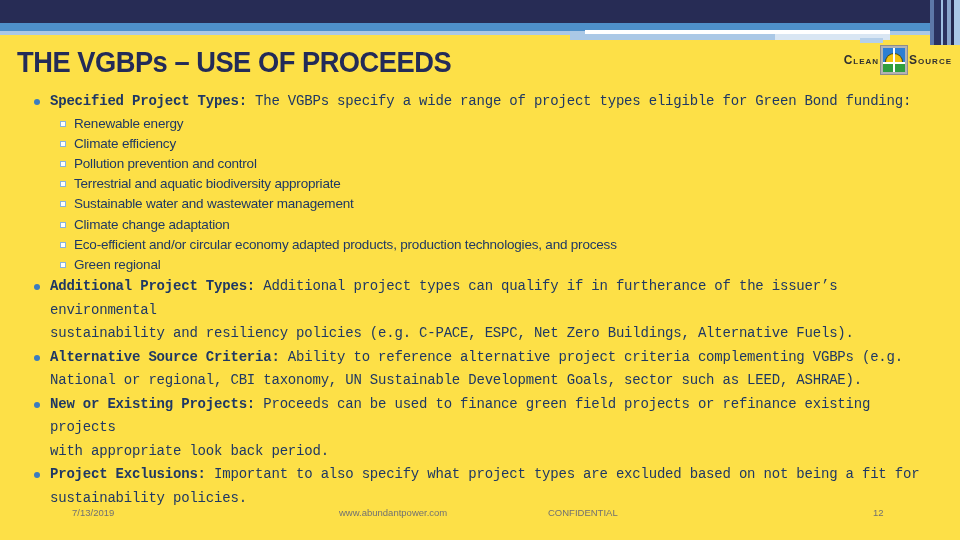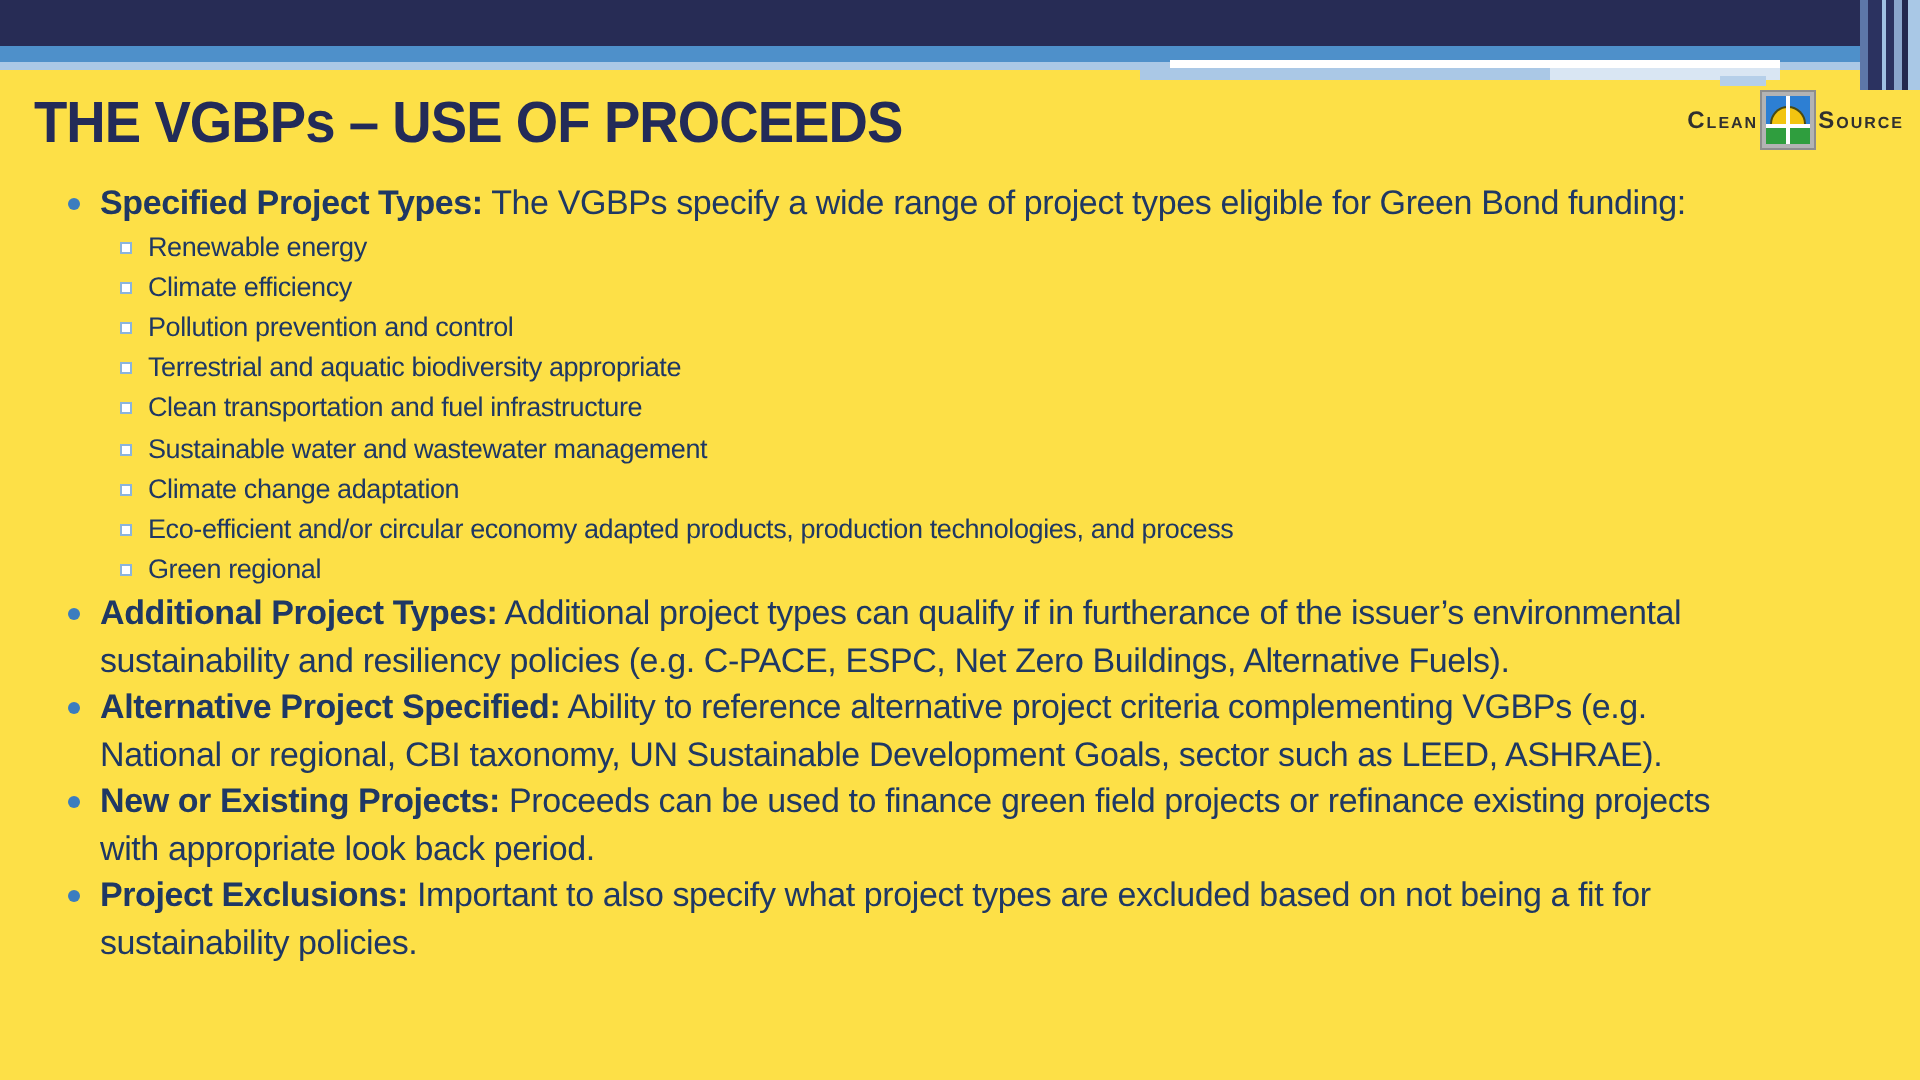--- a/index.html
+++ b/index.html
@@ -54,21 +54,21 @@
     width: 16px; height: 8px; background: #f2c410;
     border-radius: 8px 8px 0 0; box-shadow: 0 0 0 1px #4a4a10;
   }
   .logo-icon .cross-v { position: absolute; left: 50%; top: 0; width: 2px; height: 100%; margin-left: -1px; background: #ffffff; }
   .logo-icon .cross-h { position: absolute; left: 0; top: 58%; width: 100%; height: 2px; background: #ffffff; }
 
   
   .content { position: absolute; left: 33px; top: 90px; width: 900px; color: #1f3864; letter-spacing: -0.2px; }
   .li { position: relative; }
   .li .txt b { font-weight: 700; }
-  .li.l1 { padding-left: 17px; font-size: 17px; line-height: 23.5px; }
+  .li.l1 { padding-left: 17px; font-size: 14px; line-height: 23.5px; font-family: Liberation Mono, monospace; }
   .li.l2 { padding-left: 41px; font-size: 13.5px; line-height: 20.2px; }
   .li.l1 > .marker {
     position: absolute; left: 1px; top: 9px; width: 6px; height: 6px;
     border-radius: 50%; background: #3b7dbf;
   }
   .li.l2 > .marker {
     position: absolute; left: 27px; top: 7px; width: 4px; height: 4px;
     border: 1.5px solid #8ab4de; background: #ffffff;
   }
 
@@ -105,25 +105,30 @@
     </span>
     <span class="logo-word">Source</span>
   </div>
 
   <div class="content">
       <div class="li l1"><span class="marker"></span><span class="txt"><b>Specified Project Types:</b>  The VGBPs specify a wide range of project types eligible for Green Bond funding:</span></div>
       <div class="li l2"><span class="marker"></span><span class="txt">Renewable energy</span></div>
       <div class="li l2"><span class="marker"></span><span class="txt">Climate efficiency</span></div>
       <div class="li l2"><span class="marker"></span><span class="txt">Pollution prevention and control</span></div>
       <div class="li l2"><span class="marker"></span><span class="txt">Terrestrial and aquatic biodiversity appropriate</span></div>
-      <div class="li l2"><span class="marker"></span><span class="txt">Clean transportation and fuel infrastructure</span></div>
       <div class="li l2"><span class="marker"></span><span class="txt">Sustainable water and wastewater management</span></div>
       <div class="li l2"><span class="marker"></span><span class="txt">Climate change adaptation</span></div>
       <div class="li l2"><span class="marker"></span><span class="txt">Eco-efficient and/or circular economy adapted products, production technologies, and process</span></div>
       <div class="li l2"><span class="marker"></span><span class="txt">Green regional</span></div>
       <div class="li l1"><span class="marker"></span><span class="txt"><b>Additional Project Types:</b> Additional project types can qualify if in furtherance of the issuer’s environmental<br>sustainability and resiliency policies (e.g. C-PACE, ESPC, Net Zero Buildings, Alternative Fuels).</span></div>
-      <div class="li l1"><span class="marker"></span><span class="txt"><b>Alternative Project Specified:</b> Ability to reference alternative project criteria complementing VGBPs (e.g.<br>National or regional, CBI taxonomy, UN Sustainable Development Goals, sector such as LEED, ASHRAE).</span></div>
+      <div class="li l1"><span class="marker"></span><span class="txt"><b>Alternative Source Criteria:</b> Ability to reference alternative project criteria complementing VGBPs (e.g.<br>National or regional, CBI taxonomy, UN Sustainable Development Goals, sector such as LEED, ASHRAE).</span></div>
       <div class="li l1"><span class="marker"></span><span class="txt"><b>New or Existing Projects:</b> Proceeds can be used to finance green field projects or refinance existing projects<br>with appropriate look back period.</span></div>
       <div class="li l1"><span class="marker"></span><span class="txt"><b>Project Exclusions:</b> Important to also specify what project types are excluded based on not being a fit for<br>sustainability policies.</span></div>
     </div>
 
+  <div class="footer">
+    <span class="f-date">7/13/2019</span>
+    <span class="f-url">www.abundantpower.com</span>
+    <span class="f-conf">CONFIDENTIAL</span>
+    <span class="f-page">12</span>
+  </div>
 
 </div>
 
 </body></html>

